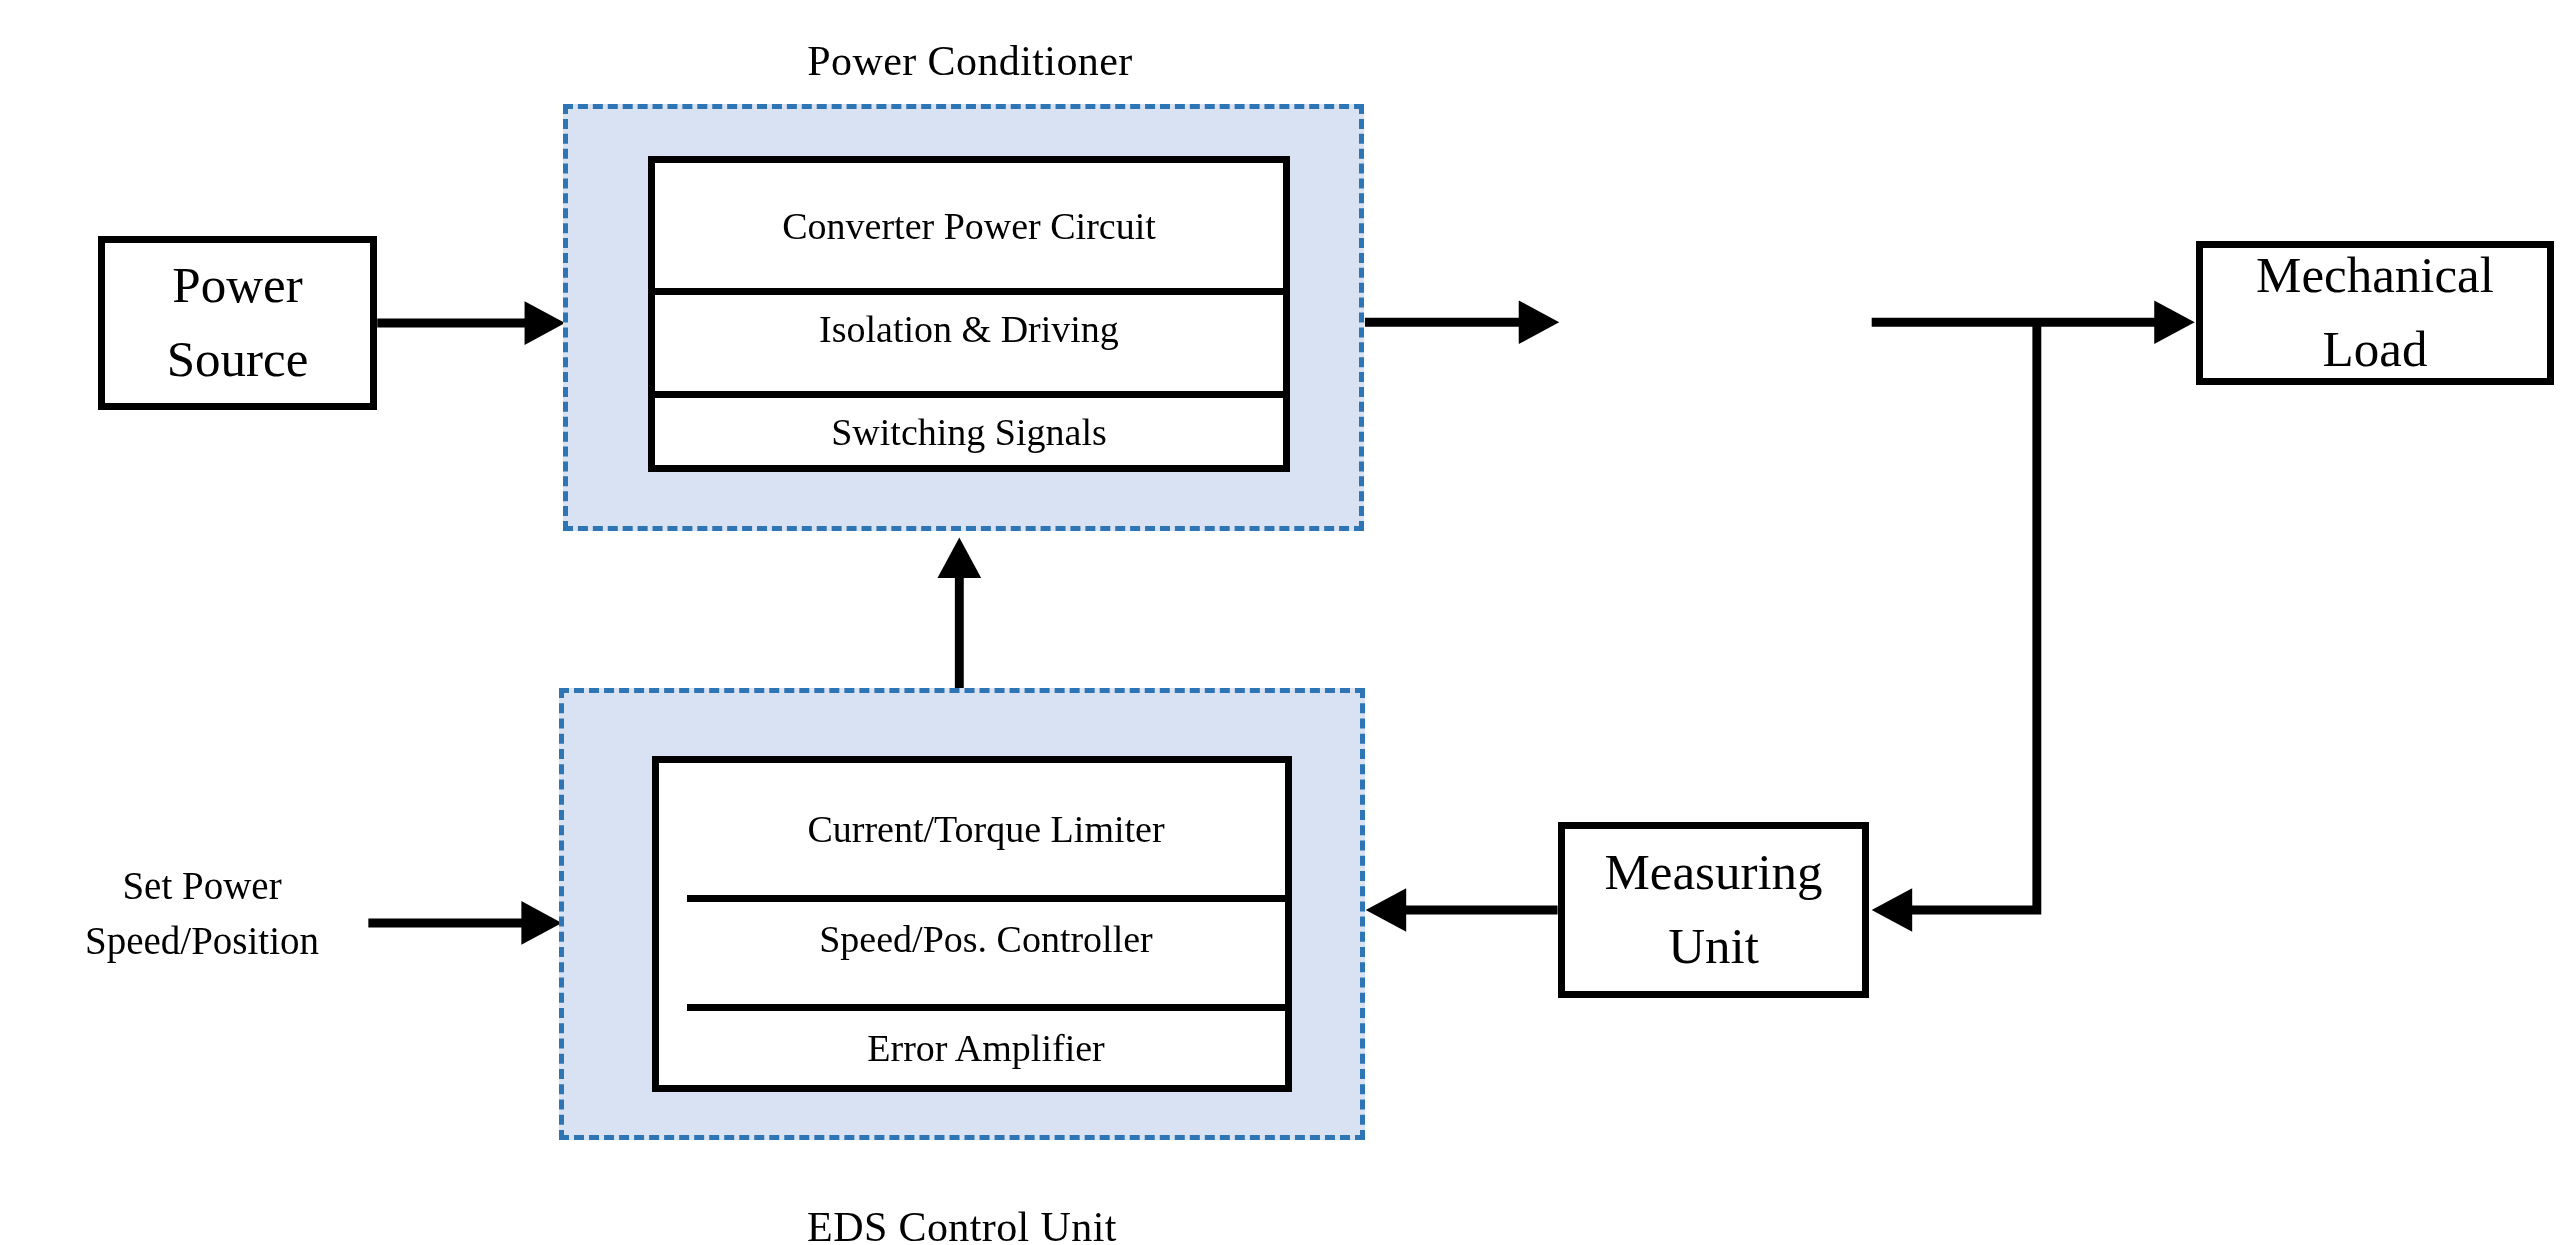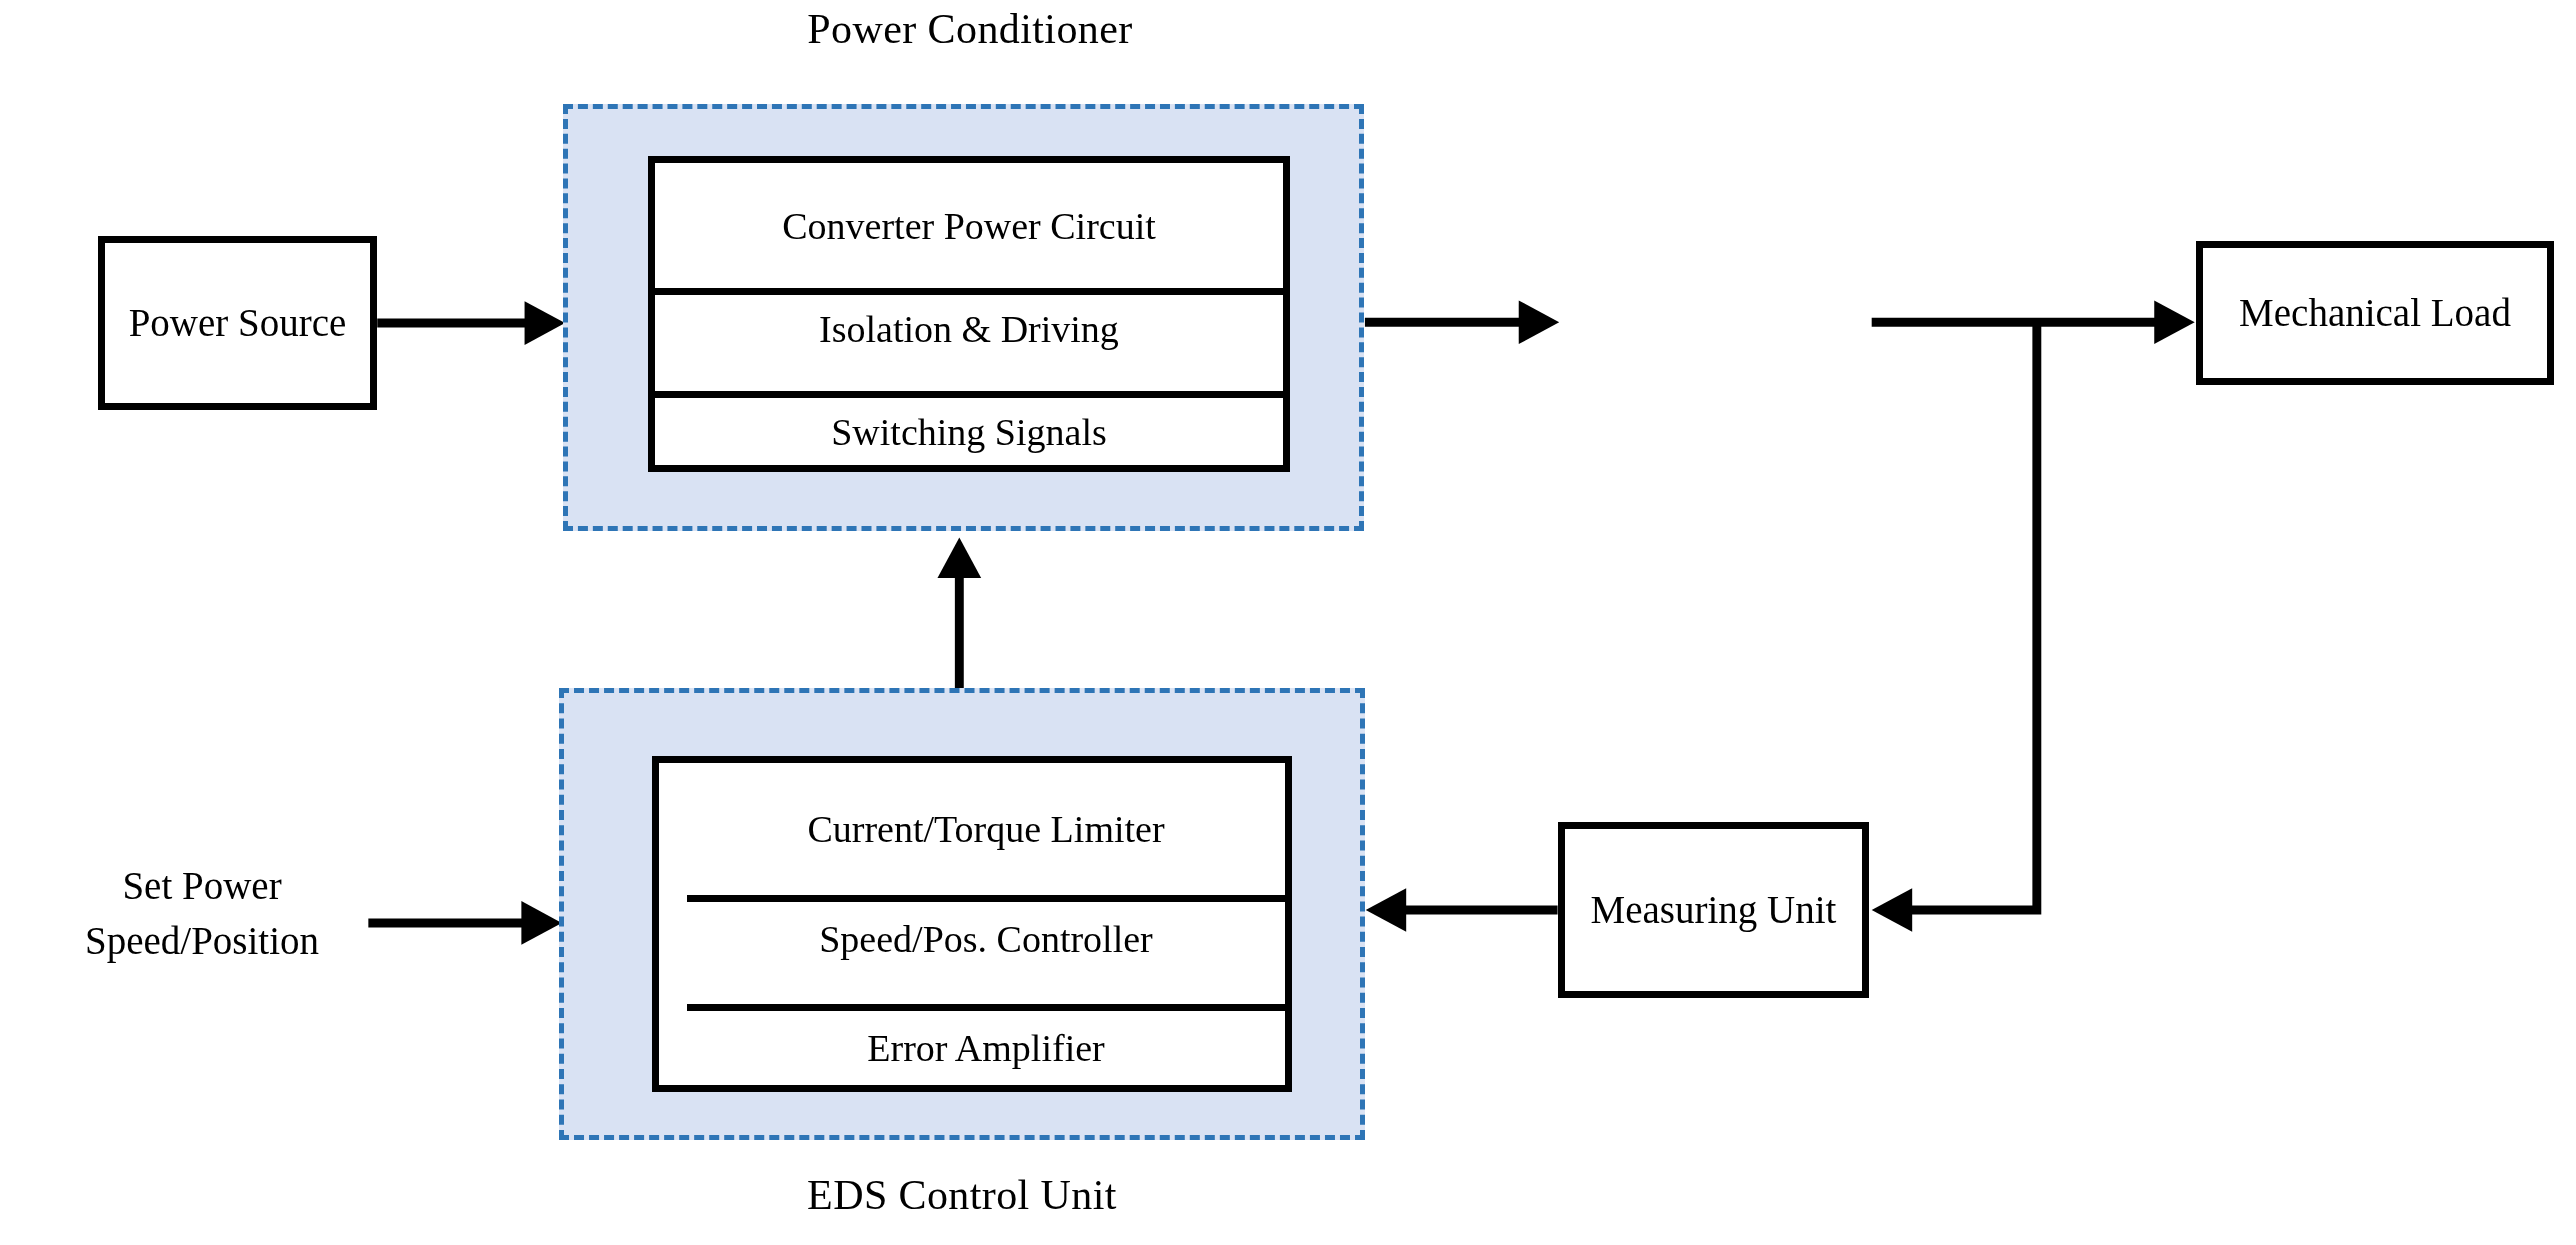--- a/index.html
+++ b/index.html
@@ -24,20 +24,21 @@
     height: 1246px;
     pointer-events: none;
   }
   .caption {
     position: absolute;
     width: 806px;
     text-align: center;
     font-size: 42px;
     letter-spacing: 0.4px;
     white-space: nowrap;
+    margin-top: 32px;
   }
   .caption.top    { left: 567px; top: 4.9px; }
   .caption.bottom { left: 559px; top: 1171px; }
 
   .dashed-container {
     position: absolute;
     box-sizing: border-box;
     background: #d9e2f3;
     border: 5.7px dashed #2e75b6;
   }
@@ -67,21 +68,21 @@
 
   .box {
     position: absolute;
     box-sizing: border-box;
     background: #ffffff;
     border: 7.3px solid #000000;
     display: flex;
     align-items: center;
     justify-content: center;
     text-align: center;
-    font-size: 39px;
+    font-size: 51px;
     line-height: 1.45;
   }
   .box.power-source   { left: 98px;  top: 236px;  width: 279px; height: 174px; }
   .box.electric-motor { left: 1561px; top: 233px;  width: 311px; height: 177px; }
   .box.mech-load      { left: 2196px; top: 241px;  width: 358px; height: 144px; }
   .box.measuring-unit { left: 1558px; top: 822px; width: 311px; height: 176px; }
 
   .freetext {
     position: absolute;
     left: 16px;

